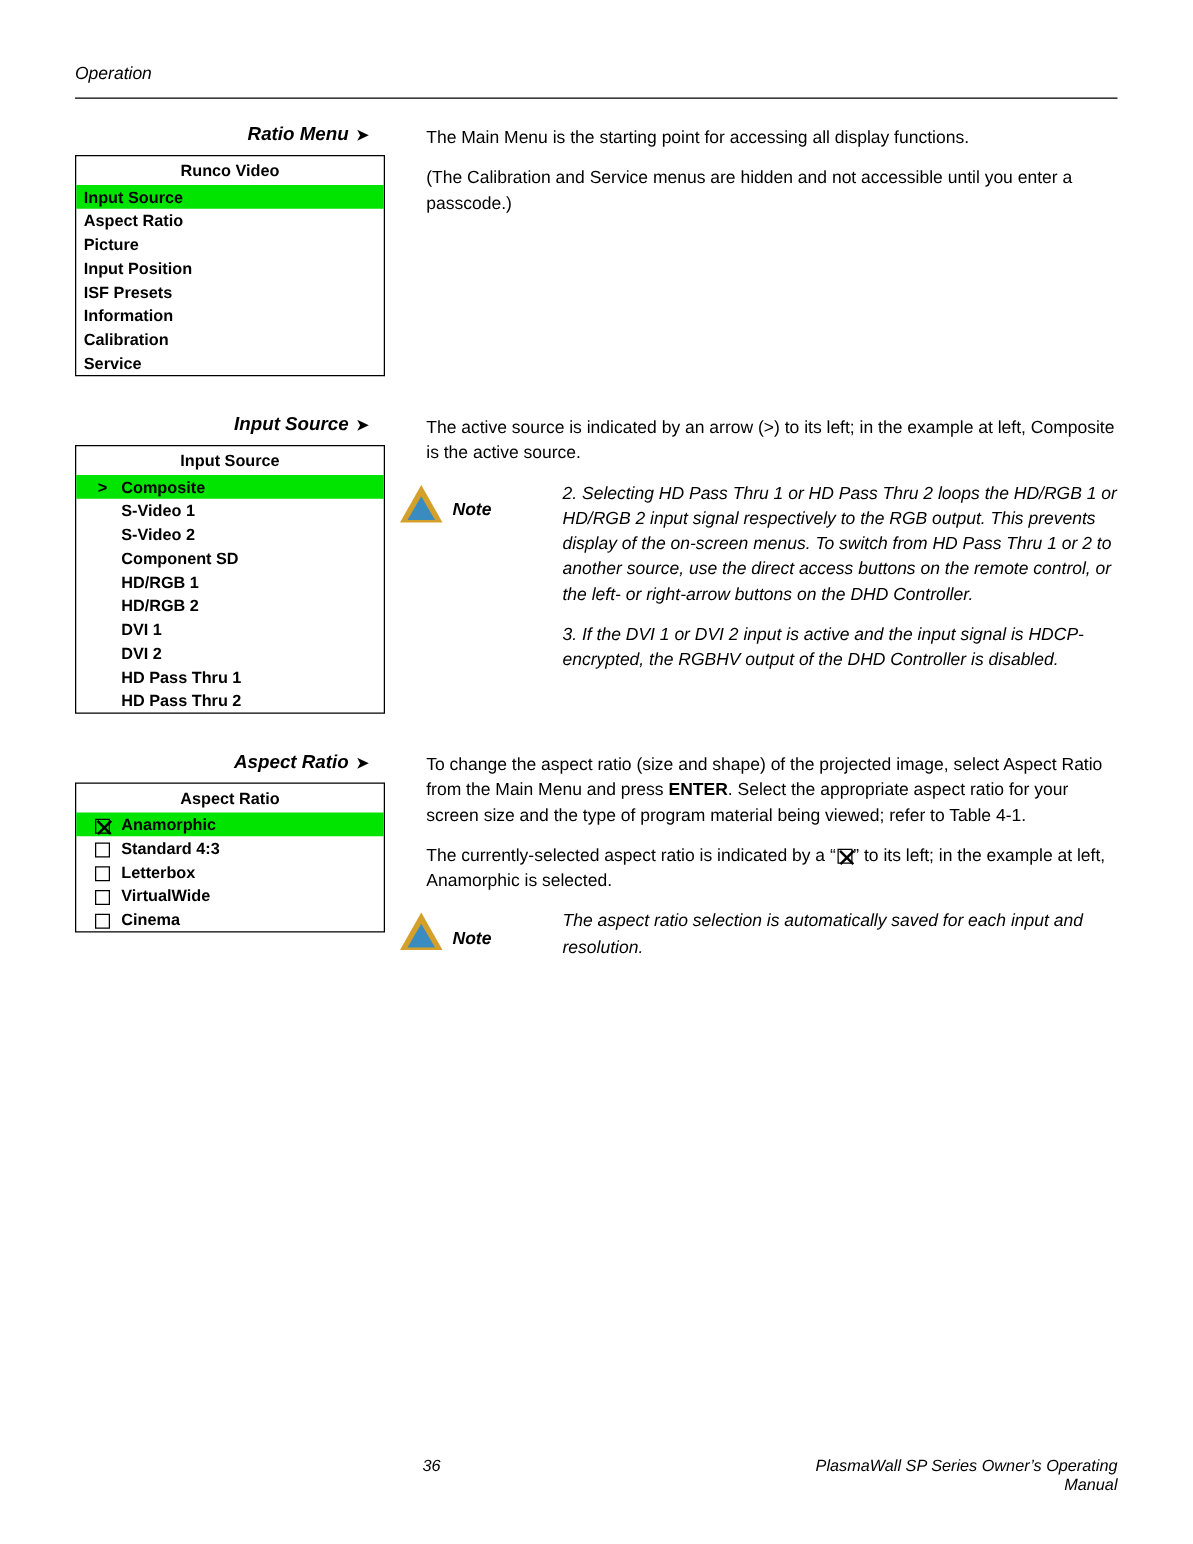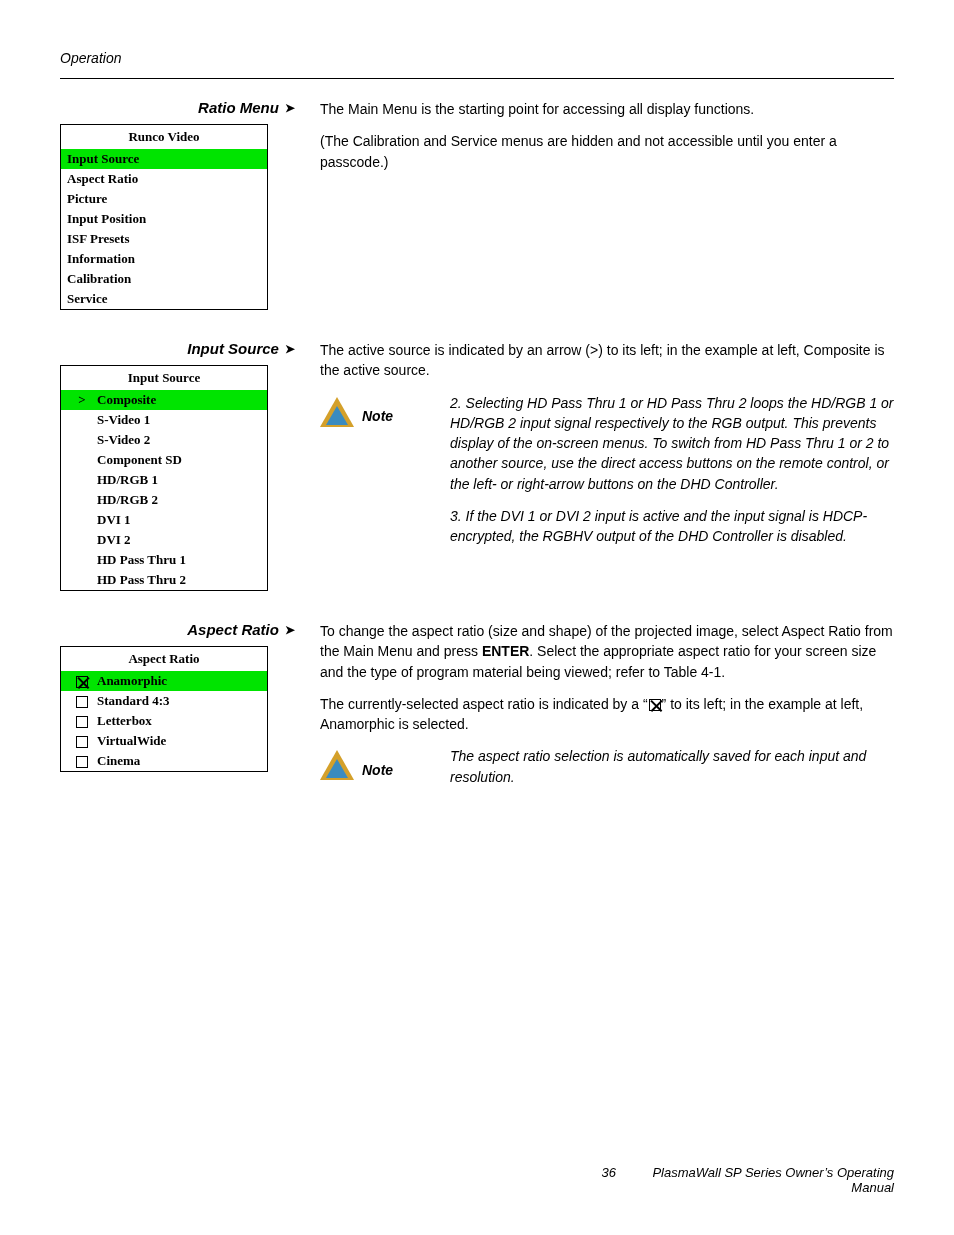--- a/index.html
+++ b/index.html
@@ -30,41 +30,40 @@
   .left-col {
     width: 250px;
     flex-shrink: 0;
   }
   .right-col {
     flex: 1;
     padding-left: 10px;
     font-size: 14px;
     line-height: 1.45;
   }
-  .right-col p { margin-bottom: 12px; }
+  .right-col p { margin-bottom: 12px; margin-left: 21px; }
   .heading-row {
     display: flex;
     justify-content: flex-end;
     align-items: center;
     font-weight: bold;
     font-style: italic;
     font-size: 15px;
     margin-bottom: 8px;
     padding-right: 15px;
   }
   .heading-row .arrow {
     margin-left: 6px;
     font-style: normal;
     font-size: 12px;
   }
   .menu-box {
     border: 1.5px solid #000;
-    width: 208px;
+    width: 248px;
     margin-top: 6px;
-    font-family: Liberation Serif, serif;
   }
   .menu-title {
     text-align: center;
     font-weight: bold;
     font-size: 13px;
     padding: 4px 0;
   }
   .menu-item {
     font-weight: bold;
     font-size: 13px;
@@ -159,21 +158,21 @@
   .footer {
     position: absolute;
     bottom: 40px;
     left: 60px; right: 60px;
     display: flex;
     justify-content: space-between;
     font-style: italic;
     font-size: 13px;
   }
   .footer .spacer { flex: 1; }
-  .footer .page-num { text-align: right; flex: 1; }
+  .footer .page-num { text-align: left; flex: 1; }
   .footer .manual { text-align: right; flex: 1; }
 </style>
 </head>
 <body>
 
 <div class="header-title">Operation</div>
 <hr class="header-rule">
 
 <div class="content-row">
   <div class="left-col">

